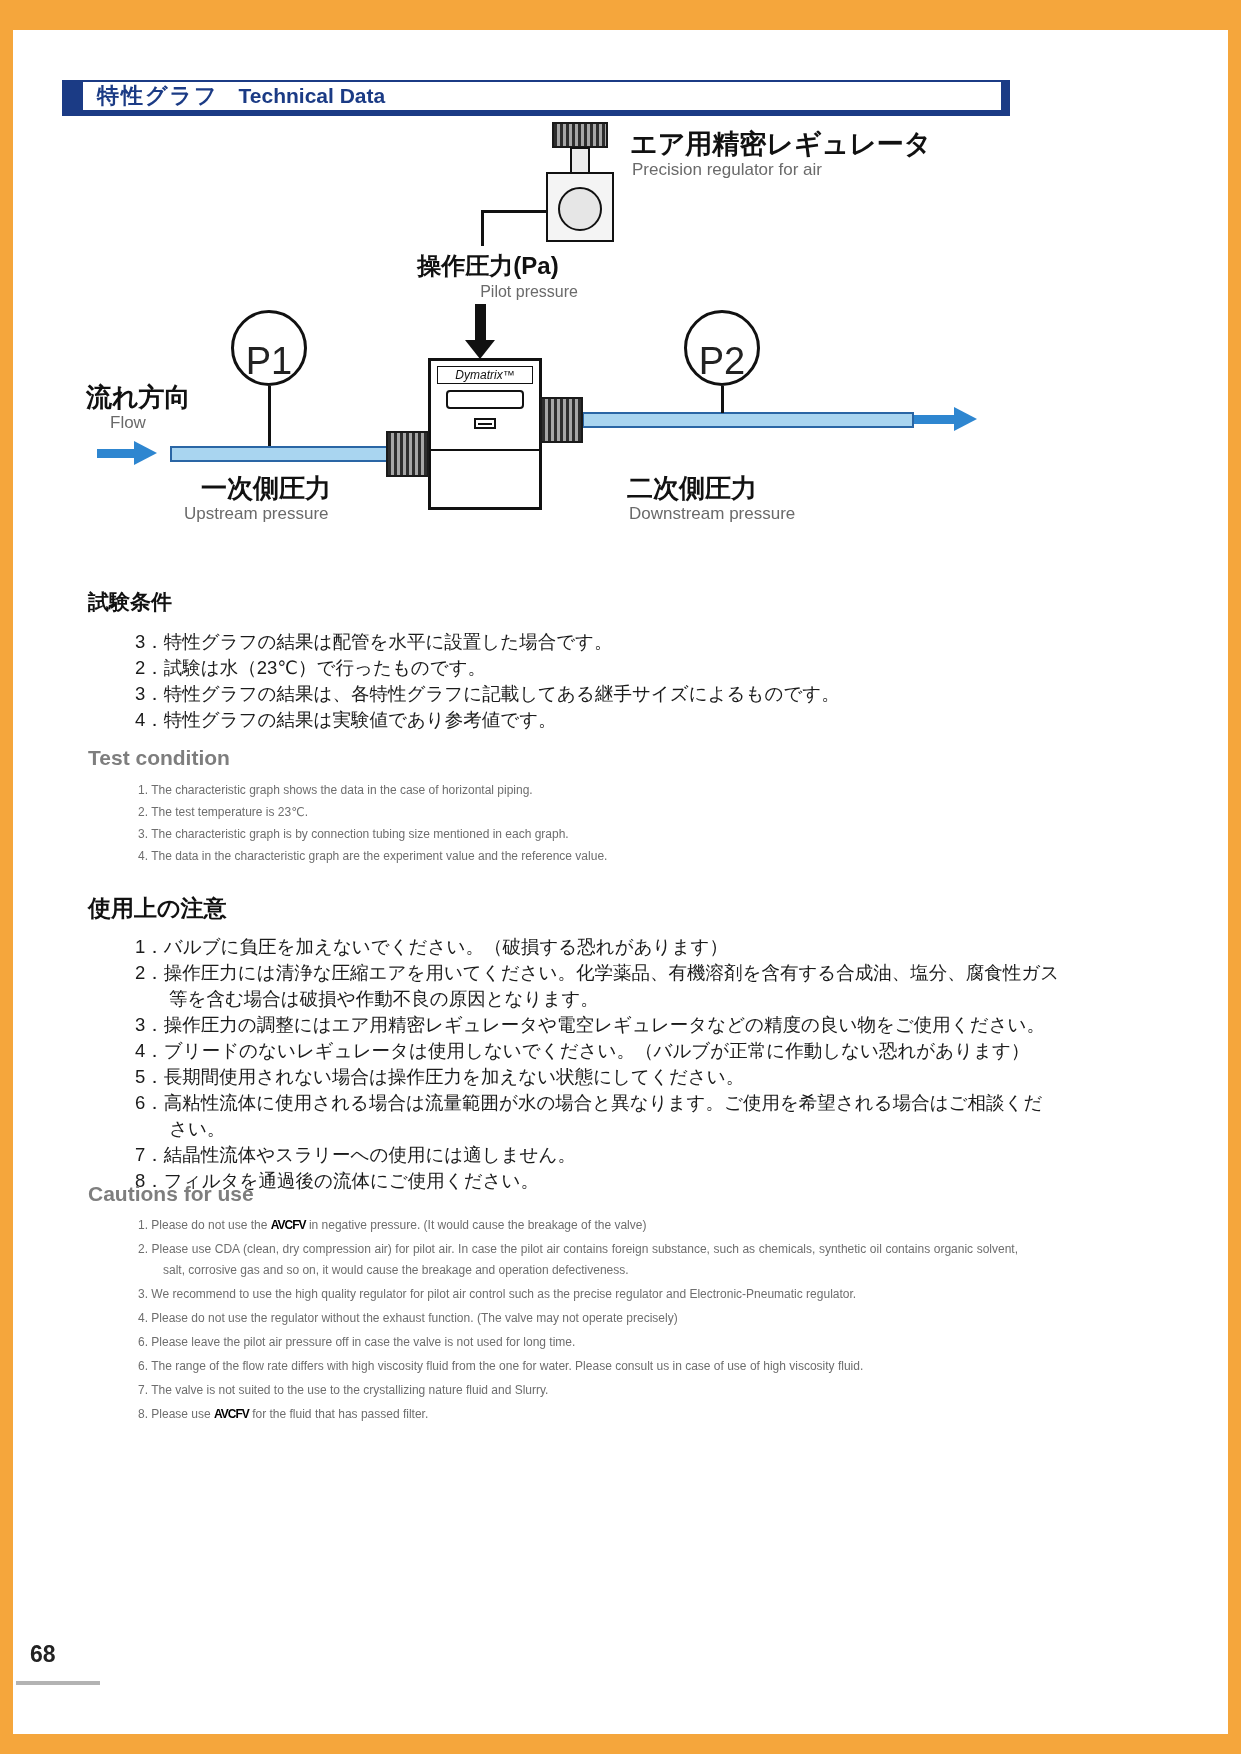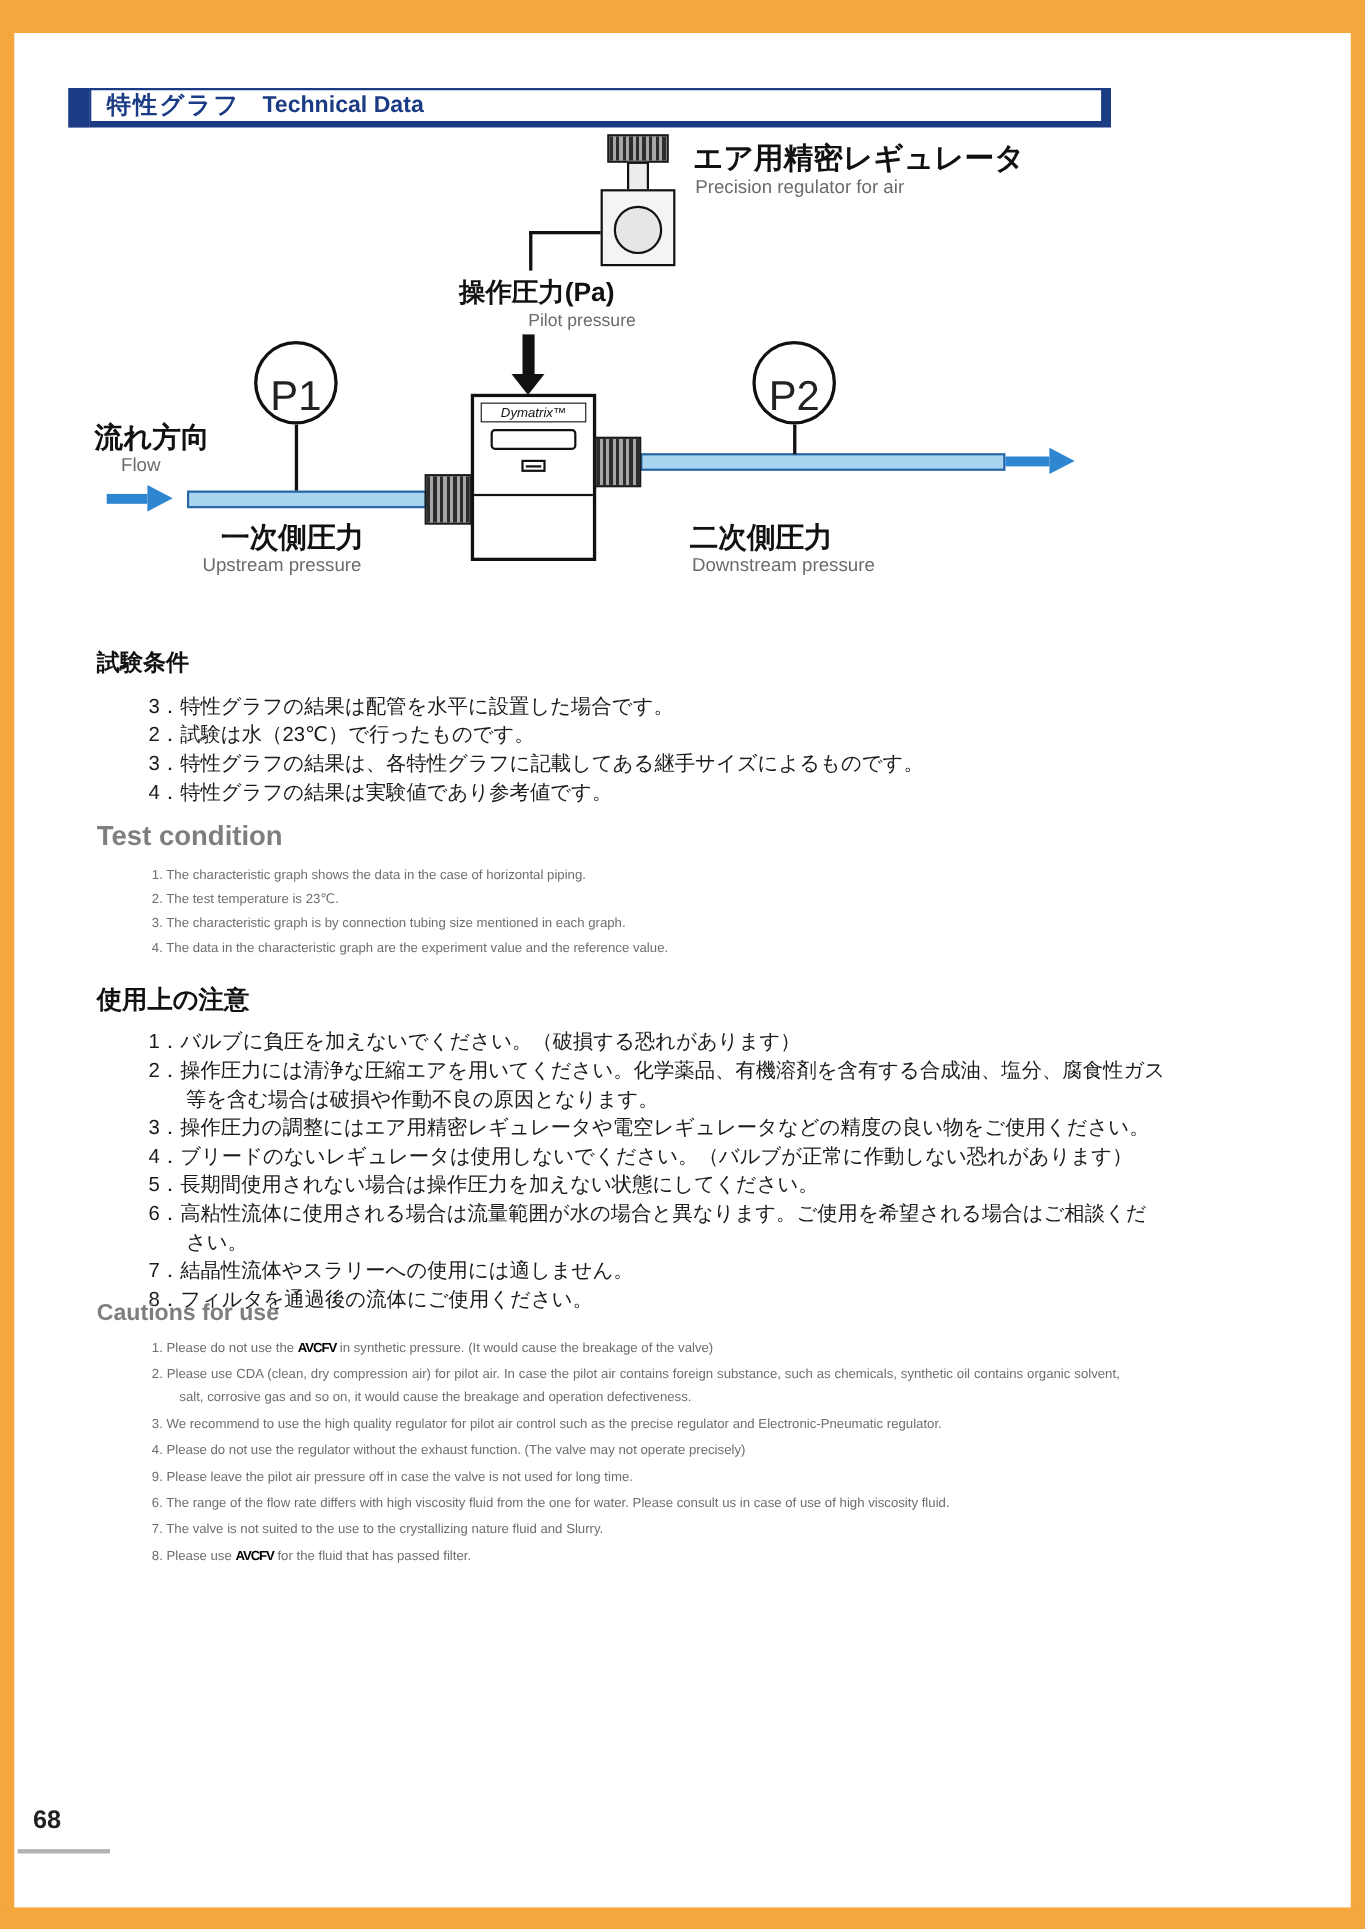--- a/index.html
+++ b/index.html
@@ -34,21 +34,21 @@
             text-align:center;padding:1px 0;color:#111;}
   .window{width:74px;height:15px;margin:6px auto 0;border:2px solid #111;border-radius:4px;background:#fff;}
   .vent{width:22px;height:11px;margin:9px auto 0;border:2px solid #111;position:relative;box-sizing:border-box;}
   .vent div{position:absolute;left:2px;right:2px;top:45%;height:2px;background:#111;}
   .vdivider{position:absolute;left:0;right:0;top:88px;height:2px;background:#111;}
 
   
   .sec{position:absolute;left:88px;width:1015px;}
   .h-ja{font-size:21px;font-weight:700;color:#111;margin:0 0 13px;}
   .h-ja2{font-size:23px;font-weight:700;color:#111;margin:0 0 10px;}
-  .h-en{font-size:25px;font-weight:700;color:#7E7E7E;margin:0 0 9px;}
+  .h-en{font-size:21px;font-weight:700;color:#7E7E7E;margin:0 0 9px;}
   .list-ja{margin-left:47px;width:925px;}
   .list-ja p{margin:0;font-size:18.5px;line-height:26px;color:#1b1b1b;padding-left:34px;text-indent:-34px;}
   .list-en{margin-left:50px;width:880px;}
   .list-en p{margin:0;font-size:12px;line-height:22px;color:#6e6e6e;padding-left:25px;text-indent:-25px;}
   .list-cen p{margin:0 0 3px;line-height:21px;text-align:justify;}
   .logo{font-weight:700;letter-spacing:-1px;color:#000000;}
 
   .pageno{position:absolute;left:30px;top:1641px;font-size:23px;font-weight:700;color:#222;}
   .pageline{position:absolute;left:16px;top:1681px;width:84px;height:4px;background:#b3b3b3;}
 </style>
@@ -157,25 +157,25 @@
       <p>5．長期間使用されない場合は操作圧力を加えない状態にしてください。</p>
       <p>6．高粘性流体に使用される場合は流量範囲が水の場合と異なります。ご使用を希望される場合はご相談ください。</p>
       <p>7．結晶性流体やスラリーへの使用には適しません。</p>
       <p>8．フィルタを通過後の流体にご使用ください。</p>
     </div>
   </div>
 
   <div class="sec" style="top:1182px;">
     <h3 class="h-en" style="font-size:21px;">Cautions for use</h3>
     <div class="list-en list-cen">
-      <p><span>1. Please do not use the </span><span class="logo">AVCFV</span><span> in synthetic pressure.  (It would cause the breakage of the valve)</span></p>
+      <p><span>1. Please do not use the </span><span class="logo">AVCFV</span><span> in negative pressure.  (It would cause the breakage of the valve)</span></p>
       <p>2. Please use CDA (clean, dry compression air) for pilot air. In case the pilot air contains foreign substance, such as chemicals, synthetic oil contains organic solvent, salt, corrosive gas and so on, it would cause the breakage and operation defectiveness.</p>
       <p>3. We recommend to use the high quality regulator for pilot air control such as the precise regulator and Electronic-Pneumatic regulator.</p>
       <p>4. Please do not use the regulator without the exhaust function. (The valve may not operate precisely)</p>
-      <p>9. Please leave the pilot air pressure off in case the valve is not used for long time.</p>
+      <p>6. Please leave the pilot air pressure off in case the valve is not used for long time.</p>
       <p>6. The range of the flow rate differs with high viscosity fluid from the one for water.  Please consult us in case of use of high viscosity fluid.</p>
       <p>7. The valve is not suited to the use to the crystallizing nature fluid and Slurry.</p>
       <p><span>8. Please use </span><span class="logo">AVCFV</span><span> for the fluid that has passed filter.</span></p>
     </div>
   </div>
 
   <div class="pageno">68</div>
   <div class="pageline"></div>
 
 </div>

